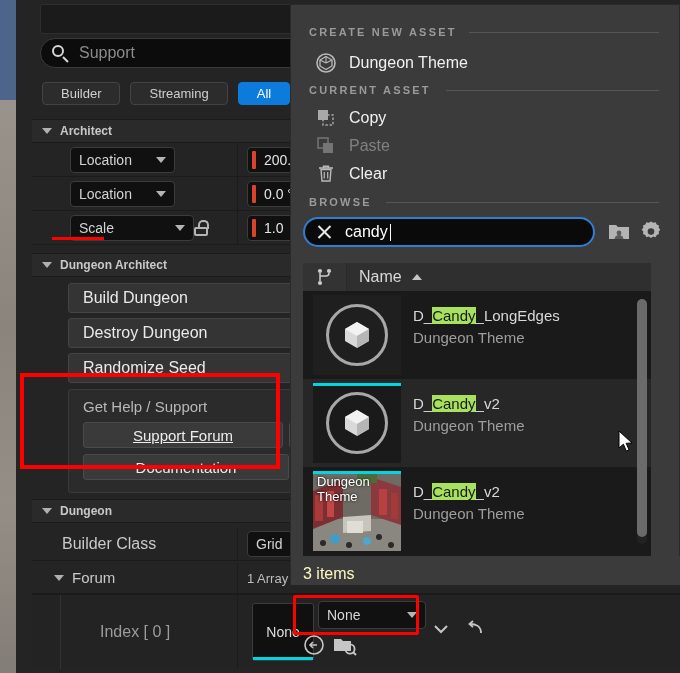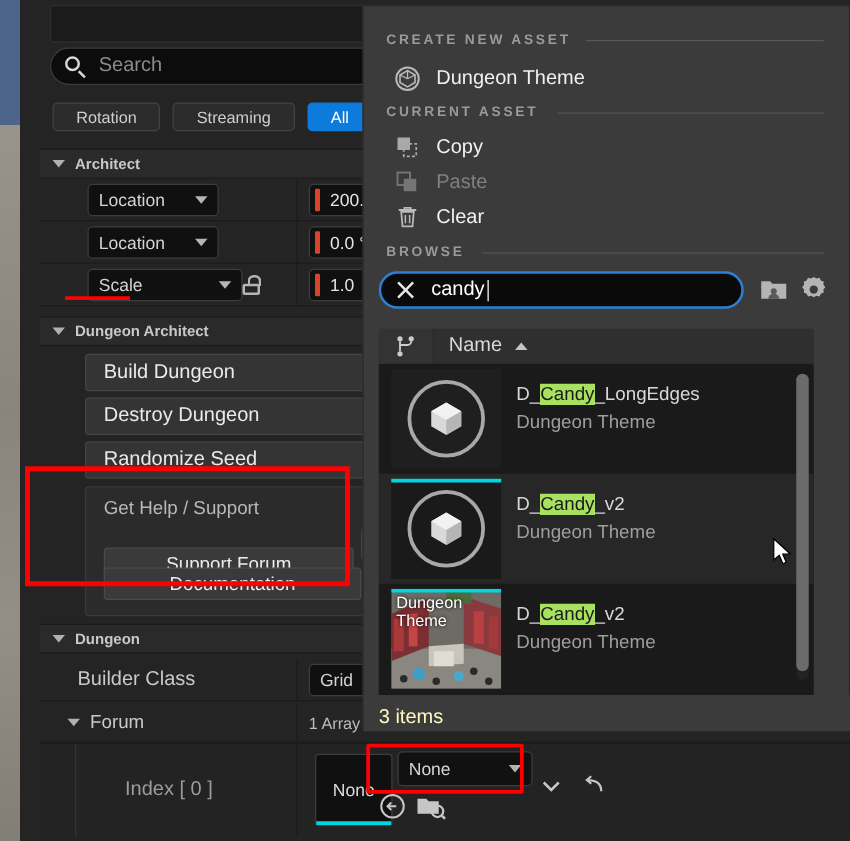--- a/index.html
+++ b/index.html
@@ -270,26 +270,26 @@
 <div id="details-panel">
 
   <div id="panel-topbar"></div>
 
   <div id="search-row">
     <div id="search-box">
       <span class="mag">
         <span class="ring"></span>
           <span class="hdl"></span>
       </span>
-      <span id="search-placeholder">Search</span>
+      <span id="search-placeholder">Support</span>
     </div>
   </div>
 
   <div id="filter-row">
-    <div class="filter-btn">Rotation</div>
+    <div class="filter-btn">Builder</div>
     <div class="filter-btn">Streaming</div>
     <div class="filter-btn active">All</div>
   </div>
 
   <div class="section-hdr" style="top:119px;">
     <span class="caret"></span>
     <span>Architect</span>
   </div>
 
   <div class="prop-row" style="top:143px;">
@@ -336,21 +336,21 @@
     <span class="caret"></span>
     <span>Dungeon Architect</span>
   </div>
 
   <div class="act-btn" style="left:52px; top:283px; width:612px;">Build Dungeon</div>
   <div class="act-btn" style="left:52px; top:318px; width:612px;">Destroy Dungeon</div>
   <div class="act-btn" style="left:52px; top:353px; width:612px;">Randomize Seed</div>
 
   <div id="help-group">
     <span id="help-title">Get Help / Support</span>
-    <div class="help-btn" style="left:14px; top:48px; width:200px;text-decoration:underline;">Support Forum</div>
+    <div class="help-btn" style="left:14px; top:32px; width:200px;text-decoration:underline;">Support Forum</div>
     <div class="help-btn" style="left:220px; top:32px; width:200px;">Dis</div>
     <div class="help-btn" style="left:14px; top:64px; width:206px;">Documentation</div>
   </div>
 
   <div class="section-hdr" style="top:499px;">
     <span class="caret"></span>
     <span>Dungeon</span>
   </div>
 
   <div class="prop-row" style="top:527px;">

